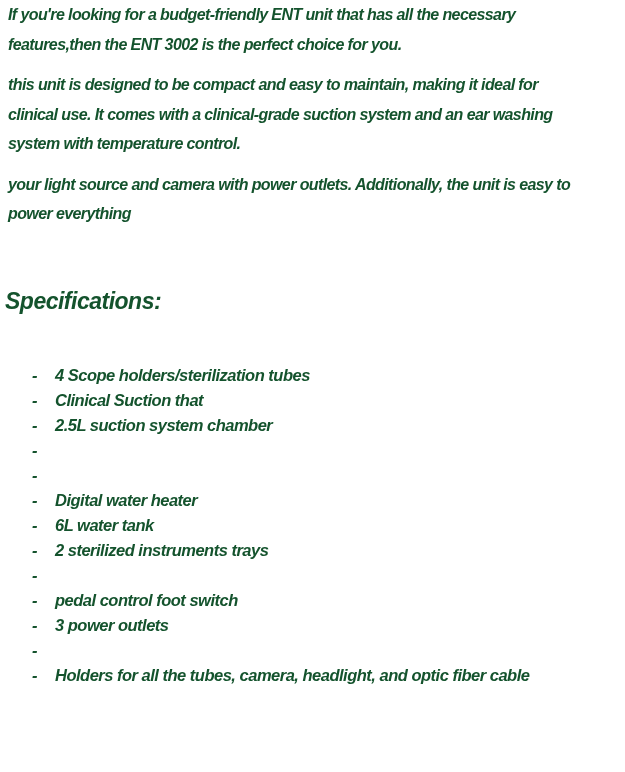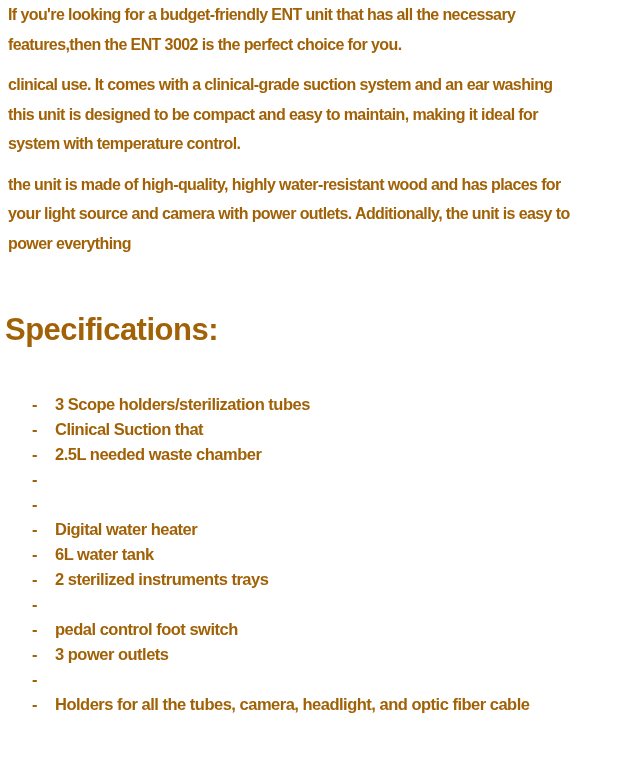--- a/index.html
+++ b/index.html
@@ -26,21 +26,21 @@
     line-height: 29.5px;
     letter-spacing: -0.6px;
   }
   .para .line {
     display: block;
     white-space: nowrap;
   }
   
   .spec-heading {
     margin: 58px 0 16px -3px;
-    font-size: 31px;
+    font-size: 23px;
     line-height: 28px;
     letter-spacing: -0.5px;
     font-weight: bold;
   }
   
   .spec-list {
     list-style: none;
     margin: 48px 0 0 0;
     padding: 0 0 0 24px;
   }
@@ -53,65 +53,64 @@
     white-space: nowrap;
   }
   .spec-item .dash {
     flex: 0 0 23px;
     display: inline-block;
   }
 </style>
 </head>
 <body style="background: rgb(255, 255, 255);">
 
-<main class="doc" style="color: #a16207;">
+<main class="doc" style="color: #14532d; font-style: italic;">
 
   <section>
     <p class="para">
 
         <span class="line">If you're looking for a budget-friendly ENT unit that has all the necessary</span>
 
         <span class="line">features,then the ENT 3002 is the perfect choice for you.</span>
       </p>
     <p class="para">
 
+        <span class="line">this unit is designed to be compact and easy to maintain, making it ideal for</span>
+
         <span class="line">clinical use. It comes with a clinical-grade suction system and an ear washing</span>
-
-        <span class="line">this unit is designed to be compact and easy to maintain, making it ideal for</span>
 
         <span class="line">system with temperature control.</span>
       </p>
     <p class="para">
 
-        <span class="line">the unit is made of high-quality, highly water-resistant wood and has places for</span>
 
         <span class="line">your light source and camera with power outlets. Additionally, the unit is easy to</span>
 
 
         <span class="line">power everything</span>
       </p>
   </section>
 
   <h2 class="spec-heading">Specifications:</h2>
 
   <ul class="spec-list">
 
       <li class="spec-item">
         <span class="dash">-</span>
-        <span class="item-text">3 Scope holders/sterilization tubes</span>
+        <span class="item-text">4 Scope holders/sterilization tubes</span>
       </li>
 
       <li class="spec-item">
         <span class="dash">-</span>
         <span class="item-text">Clinical Suction that</span>
       </li>
 
       <li class="spec-item">
         <span class="dash">-</span>
-        <span class="item-text">2.5L needed waste chamber</span>
+        <span class="item-text">2.5L suction system chamber</span>
       </li>
 
       <li class="spec-item">
         <span class="dash">-</span>
       </li>
 
       <li class="spec-item">
         <span class="dash">-</span>
       </li>
 

